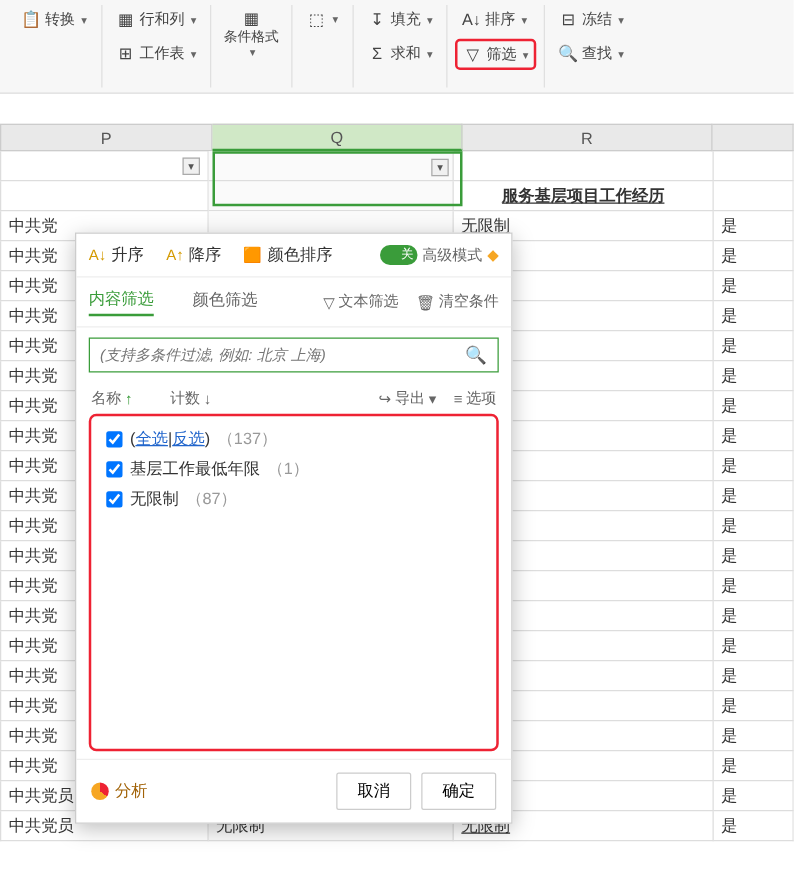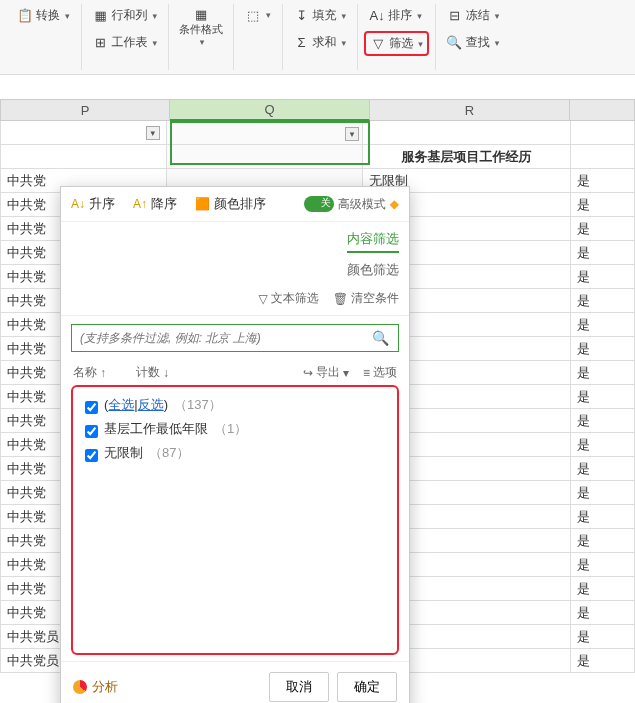--- a/index.html
+++ b/index.html
@@ -30,53 +30,53 @@
     .col-r { width: 200px; }
     .col-s { width: 65px; }
     .filter-arrow { position: absolute; bottom: -18px; right: 2px; width: 14px; height: 14px; background: #f0f0f0; border: 1px solid #aaa; font-size: 9px; display: flex; align-items: center; justify-content: center; color: #555; }
     
     .grid { position: relative; }
     .grid-row { display: flex; height: 24px; }
     .grid-row.header-row { background: #fff; font-weight: normal; }
     .cell { border: 1px solid #ddd; border-top: none; border-left: none; display: flex; align-items: center; padding: 0 6px; font-size: 13px; overflow: hidden; white-space: nowrap; }
     .cell.p { width: 170px; border-left: 1px solid #ddd; }
     .cell.q { width: 200px; background: #fafafa; }
-    .cell.r { width: 212px; }
+    .cell.r { width: 212px; text-decoration: underline; }
     .cell.s { width: 65px; }
     .grid-row:first-child .cell.q { position: relative; }
     .q-active-border { position: absolute; top: 0; left: 170px; width: 200px; height: 44px; border: 2px solid #3a9c3a; pointer-events: none; z-index: 1; }
     
     
     .filter-panel { position: absolute; left: 60px; top: 186px; width: 350px; background: #fff; border: 1px solid #ccc; box-shadow: 0 4px 16px rgba(0,0,0,0.25); z-index: 100; font-size: 12px; }
     .panel-top { display: flex; align-items: center; padding: 8px 10px; gap: 18px; border-bottom: 1px solid #eee; }
     .sort-btn { display: flex; align-items: center; gap: 4px; cursor: pointer; font-size: 13px; }
     .sort-icon { font-size: 12px; }
     .adv-toggle { margin-left: auto; display: flex; align-items: center; gap: 4px; font-size: 12px; color: #666; }
     .toggle-pill { width: 30px; height: 16px; border-radius: 8px; background: #3a9c3a; position: relative; }
     .toggle-pill::after { content: "关"; position: absolute; right: 3px; top: 0; font-size: 10px; color: #fff; }
     .diamond { color: #f6a623; font-size: 12px; }
     
-    .panel-tabs { display: flex; align-items: flex-end; padding: 8px 10px; gap: 8px; border-bottom: 1px solid #eee; flex-direction: column; }
+    .panel-tabs { display: flex; align-items: center; padding: 8px 10px; gap: 31px; border-bottom: 1px solid #eee; }
     .tab { cursor: pointer; color: #666; font-size: 13px; padding-bottom: 3px; }
     .tab.active { color: #3a9c3a; border-bottom: 2px solid #3a9c3a; }
     .tab-right { margin-left: auto; display: flex; gap: 14px; font-size: 12px; color: #666; }
     .tab-right-item { display: flex; align-items: center; gap: 3px; cursor: pointer; }
     
     .panel-search { padding: 8px 10px; }
     .search-box { border: 1.5px solid #3a9c3a; height: 28px; display: flex; align-items: center; padding: 0 8px; }
     .search-input { flex: 1; border: none; outline: none; font-size: 12px; color: #a16207; font-style: italic; }
     .search-icon { color: #888; font-size: 14px; }
     
     .panel-toolbar { display: flex; align-items: center; padding: 4px 12px; font-size: 12px; color: #666; gap: 30px; }
     .panel-toolbar-right { margin-left: auto; display: flex; gap: 14px; }
     .tb-item { display: flex; align-items: center; gap: 3px; cursor: pointer; }
     
     .check-list { padding: 6px 6px; margin: 0 10px 6px 10px; }
     .check-list.red-box { border: 2px solid #e23; border-radius: 6px; min-height: 270px; padding-top: 6px; }
-    .check-item { display: flex; align-items: flex-end; gap: 6px; padding: 3px 6px; font-size: 13px; }
+    .check-item { display: flex; align-items: center; gap: 6px; padding: 3px 6px; font-size: 13px; }
     .check-item input { width: 13px; height: 13px; }
     .check-link { color: #2266cc; text-decoration: underline; cursor: pointer; }
     .check-count { color: #999; }
     
     .panel-footer { display: flex; align-items: center; padding: 10px 12px; border-top: 1px solid #eee; }
     .analysis { display: flex; align-items: center; gap: 5px; color: #a16207; cursor: pointer; font-size: 13px; }
     .pie-icon { width: 14px; height: 14px; border-radius: 50%; background: conic-gradient(#e23 0 35%, #f6a623 35% 100%); }
     .footer-btns { margin-left: auto; display: flex; gap: 8px; }
     .btn { padding: 5px 16px; border: 1px solid #ccc; background: #fff; cursor: pointer; font-size: 13px; border-radius: 2px; }
   </style>

